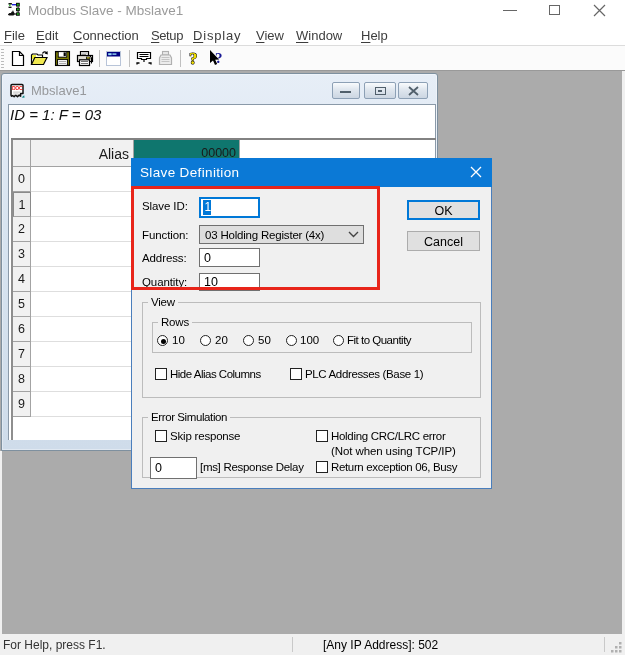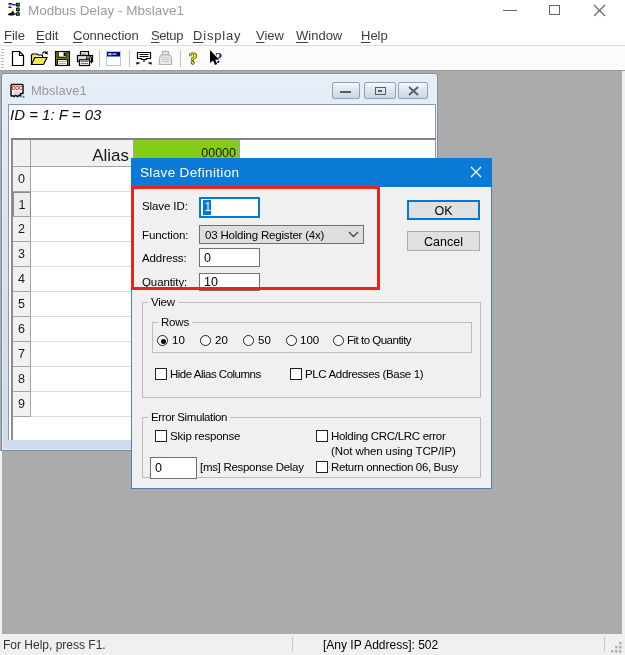--- a/index.html
+++ b/index.html
@@ -20,21 +20,21 @@
   <rect x="9" y="0.8" width="3.8" height="3.8" fill="#111"></rect>
   <rect x="10" y="1.8" width="1.8" height="1.8" fill="#18b018"></rect>
   <rect x="10.6" y="4.6" width="1" height="7" fill="#111"></rect>
   <rect x="9" y="5.8" width="3.8" height="3.4" fill="#111"></rect>
   <rect x="10" y="6.6" width="1.8" height="1.6" fill="#18b018"></rect>
   <rect x="9" y="10.4" width="3.8" height="3.4" fill="#111"></rect>
   <rect x="10" y="11.2" width="1.8" height="1.6" fill="#18b018"></rect>
   <rect x="6.5" y="11.4" width="3" height="1.2" fill="#111"></rect>
   <path d="M1 12.2 L2.5 11 L4 11 L4.5 9.8 L5.3 9.8 L5.6 8.6 L6.3 8.6 L6.6 9.8 L7.4 11 L7.4 12.6 L6.5 13.6 L2 13.6 L1 12.8 Z" fill="#111"></path>
 </svg>
-<div class="abs" style="left:28px;top:3px;font-size:13.5px;color:#9b9b9b;">Modbus Delay - Mbslave1</div>
+<div class="abs" style="left:28px;top:3px;font-size:13.5px;color:#9b9b9b;">Modbus Slave - Mbslave1</div>
 
 <div class="abs" style="left:503px;top:10px;width:14px;height:1px;background:#666;"></div>
 <div class="abs" style="left:549px;top:5px;width:11px;height:10px;border:1px solid #666;"></div>
 <svg class="abs" style="left:593px;top:4px" width="13" height="13" viewBox="0 0 13 13">
   <path d="M1 1 L12 12 M12 1 L1 12" stroke="#666" stroke-width="1.2" fill="none"></path>
 </svg>
 
 <div class="abs" style="left:0;top:22px;width:625px;height:23px;background:#ffffff;"></div>
 <div class="abs" style="left:0;top:45px;width:625px;height:1px;background:#dcdcdc;"></div>
 <div class="abs" style="left:4px;top:28px;font-size:13px;color:#3d3d3d;"><span class="u">F</span>ile</div>
@@ -129,22 +129,22 @@
   <path d="M2 1 L11 9 M11 1 L2 9" stroke="#515f6b" stroke-width="1.8"></path>
 </svg>
 
 <div class="abs" style="left:8px;top:104px;width:428px;height:336px;background:#ffffff;border:1px solid #8a99a8;border-bottom:none;"></div>
 <div class="abs" style="left:10px;top:106px;font-size:15px;color:#111;font-style:italic;">ID = 1: F = 03</div>
 
 <div class="abs" style="left:11px;top:138px;width:425px;height:2px;background:#828282;"></div>
 <div class="abs" style="left:11px;top:140px;width:2px;height:300px;background:#8e8e8e;"></div>
 
 <div class="abs" style="left:13px;top:140px;width:18px;height:27px;background:#f1f1f1;border-right:1px solid #a3a3a3;border-bottom:1px solid #a3a3a3;"></div>
-<div class="abs" style="left:31px;top:140px;width:103px;height:27px;background:#f1f1f1;border-right:1px solid #a3a3a3;border-bottom:1px solid #a3a3a3;font-size:17px;color:#1a1a1a;text-align:right;padding:6px 4px 0 0;">Alias</div>
-<div class="abs" style="left:134px;top:140px;width:106px;height:27px;background:#84cc16;border-right:1px solid #a3a3a3;border-bottom:1px solid #a3a3a3;font-size:12.5px;color:#1a1a1a;text-align:right;padding:6px 3px 0 0;">00000</div>
+<div class="abs" style="left:31px;top:140px;width:103px;height:27px;background:#f1f1f1;border-right:1px solid #a3a3a3;border-bottom:1px solid #a3a3a3;font-size:14px;color:#1a1a1a;text-align:right;padding:6px 4px 0 0;">Alias</div>
+<div class="abs" style="left:134px;top:140px;width:106px;height:27px;background:#0f766e;border-right:1px solid #a3a3a3;border-bottom:1px solid #a3a3a3;font-size:12.5px;color:#1a1a1a;text-align:right;padding:6px 3px 0 0;">00000</div>
 
 <div class="abs" style="left:13px;top:167px;width:18px;height:25px;background:#f1f1f1;border-right:1px solid #a3a3a3;border-bottom:1px solid #a3a3a3;font-size:12.5px;color:#1a1a1a;text-align:center;padding-top:5px;">0</div>
 <div class="abs" style="left:13px;top:192px;width:18px;height:25px;background:#ececec;border:1px solid #8a8a8a;border-bottom:1px solid #a3a3a3;font-size:12.5px;color:#1a1a1a;text-align:center;padding-top:5px;">1</div>
 <div class="abs" style="left:13px;top:217px;width:18px;height:25px;background:#f1f1f1;border-right:1px solid #a3a3a3;border-bottom:1px solid #a3a3a3;font-size:12.5px;color:#1a1a1a;text-align:center;padding-top:5px;">2</div>
 <div class="abs" style="left:13px;top:242px;width:18px;height:25px;background:#f1f1f1;border-right:1px solid #a3a3a3;border-bottom:1px solid #a3a3a3;font-size:12.5px;color:#1a1a1a;text-align:center;padding-top:5px;">3</div>
 <div class="abs" style="left:13px;top:267px;width:18px;height:25px;background:#f1f1f1;border-right:1px solid #a3a3a3;border-bottom:1px solid #a3a3a3;font-size:12.5px;color:#1a1a1a;text-align:center;padding-top:5px;">4</div>
 <div class="abs" style="left:13px;top:292px;width:18px;height:25px;background:#f1f1f1;border-right:1px solid #a3a3a3;border-bottom:1px solid #a3a3a3;font-size:12.5px;color:#1a1a1a;text-align:center;padding-top:5px;">5</div>
 <div class="abs" style="left:13px;top:317px;width:18px;height:25px;background:#f1f1f1;border-right:1px solid #a3a3a3;border-bottom:1px solid #a3a3a3;font-size:12.5px;color:#1a1a1a;text-align:center;padding-top:5px;">6</div>
 <div class="abs" style="left:13px;top:342px;width:18px;height:25px;background:#f1f1f1;border-right:1px solid #a3a3a3;border-bottom:1px solid #a3a3a3;font-size:12.5px;color:#1a1a1a;text-align:center;padding-top:5px;">7</div>
 <div class="abs" style="left:13px;top:367px;width:18px;height:25px;background:#f1f1f1;border-right:1px solid #a3a3a3;border-bottom:1px solid #a3a3a3;font-size:12.5px;color:#1a1a1a;text-align:center;padding-top:5px;">8</div>
@@ -202,21 +202,21 @@
 <div class="abs" style="left:347px;top:334px;font-size:11.5px;letter-spacing:-0.5px;color:#000;">Fit to Quantity</div>
 <div class="abs" style="left:155px;top:368px;width:12px;height:12px;border:1px solid #222;background:#fff;"></div>
 <div class="abs" style="left:170px;top:368px;font-size:11.5px;letter-spacing:-0.5px;color:#000;">Hide Alias Columns</div>
 <div class="abs" style="left:290px;top:368px;width:12px;height:12px;border:1px solid #222;background:#fff;"></div>
 <div class="abs" style="left:305px;top:368px;font-size:11.5px;letter-spacing:-0.35px;color:#000;">PLC Addresses (Base 1)</div>
 <div class="abs" style="left:155px;top:430px;width:12px;height:12px;border:1px solid #222;background:#fff;"></div>
 <div class="abs" style="left:170px;top:430px;font-size:11.5px;letter-spacing:-0.2px;color:#000;">Skip response</div>
 <div class="abs" style="left:316px;top:430px;width:12px;height:12px;border:1px solid #222;background:#fff;"></div>
 <div class="abs" style="left:331px;top:430px;font-size:11.5px;letter-spacing:-0.3px;color:#000;">Holding CRC/LRC error</div>
 <div class="abs" style="left:316px;top:461px;width:12px;height:12px;border:1px solid #222;background:#fff;"></div>
-<div class="abs" style="left:331px;top:461px;font-size:11.5px;letter-spacing:-0.35px;color:#000;">Return onnection 06, Busy</div>
+<div class="abs" style="left:331px;top:461px;font-size:11.5px;letter-spacing:-0.35px;color:#000;">Return exception 06, Busy</div>
 
 <div class="abs" style="left:142px;top:417px;width:339px;height:61px;border:1px solid #bcbcbc;"></div>
 <div class="abs" style="left:148px;top:411px;font-size:11.5px;letter-spacing:-0.4px;color:#000;background:#f0f0f0;padding:0 3px;">Error Simulation</div>
 <div class="abs" style="left:150px;top:457px;width:47px;height:22px;background:#fff;border:1px solid #707070;font-size:12.5px;color:#000;padding:3px 0 0 4px;">0</div>
 <div class="abs" style="left:200px;top:461px;font-size:11.5px;letter-spacing:-0.3px;color:#000;">[ms] Response Delay</div>
 <div class="abs" style="left:331px;top:445px;font-size:11.5px;letter-spacing:-0.1px;color:#000;">(Not when using TCP/IP)</div>
 
 <div class="abs" style="left:131px;top:186px;width:249px;height:104px;border:3px solid #e8251a;"></div>
 
 <div class="abs" style="left:0;top:634px;width:625px;height:21px;background:#f0f0f0;"></div>

